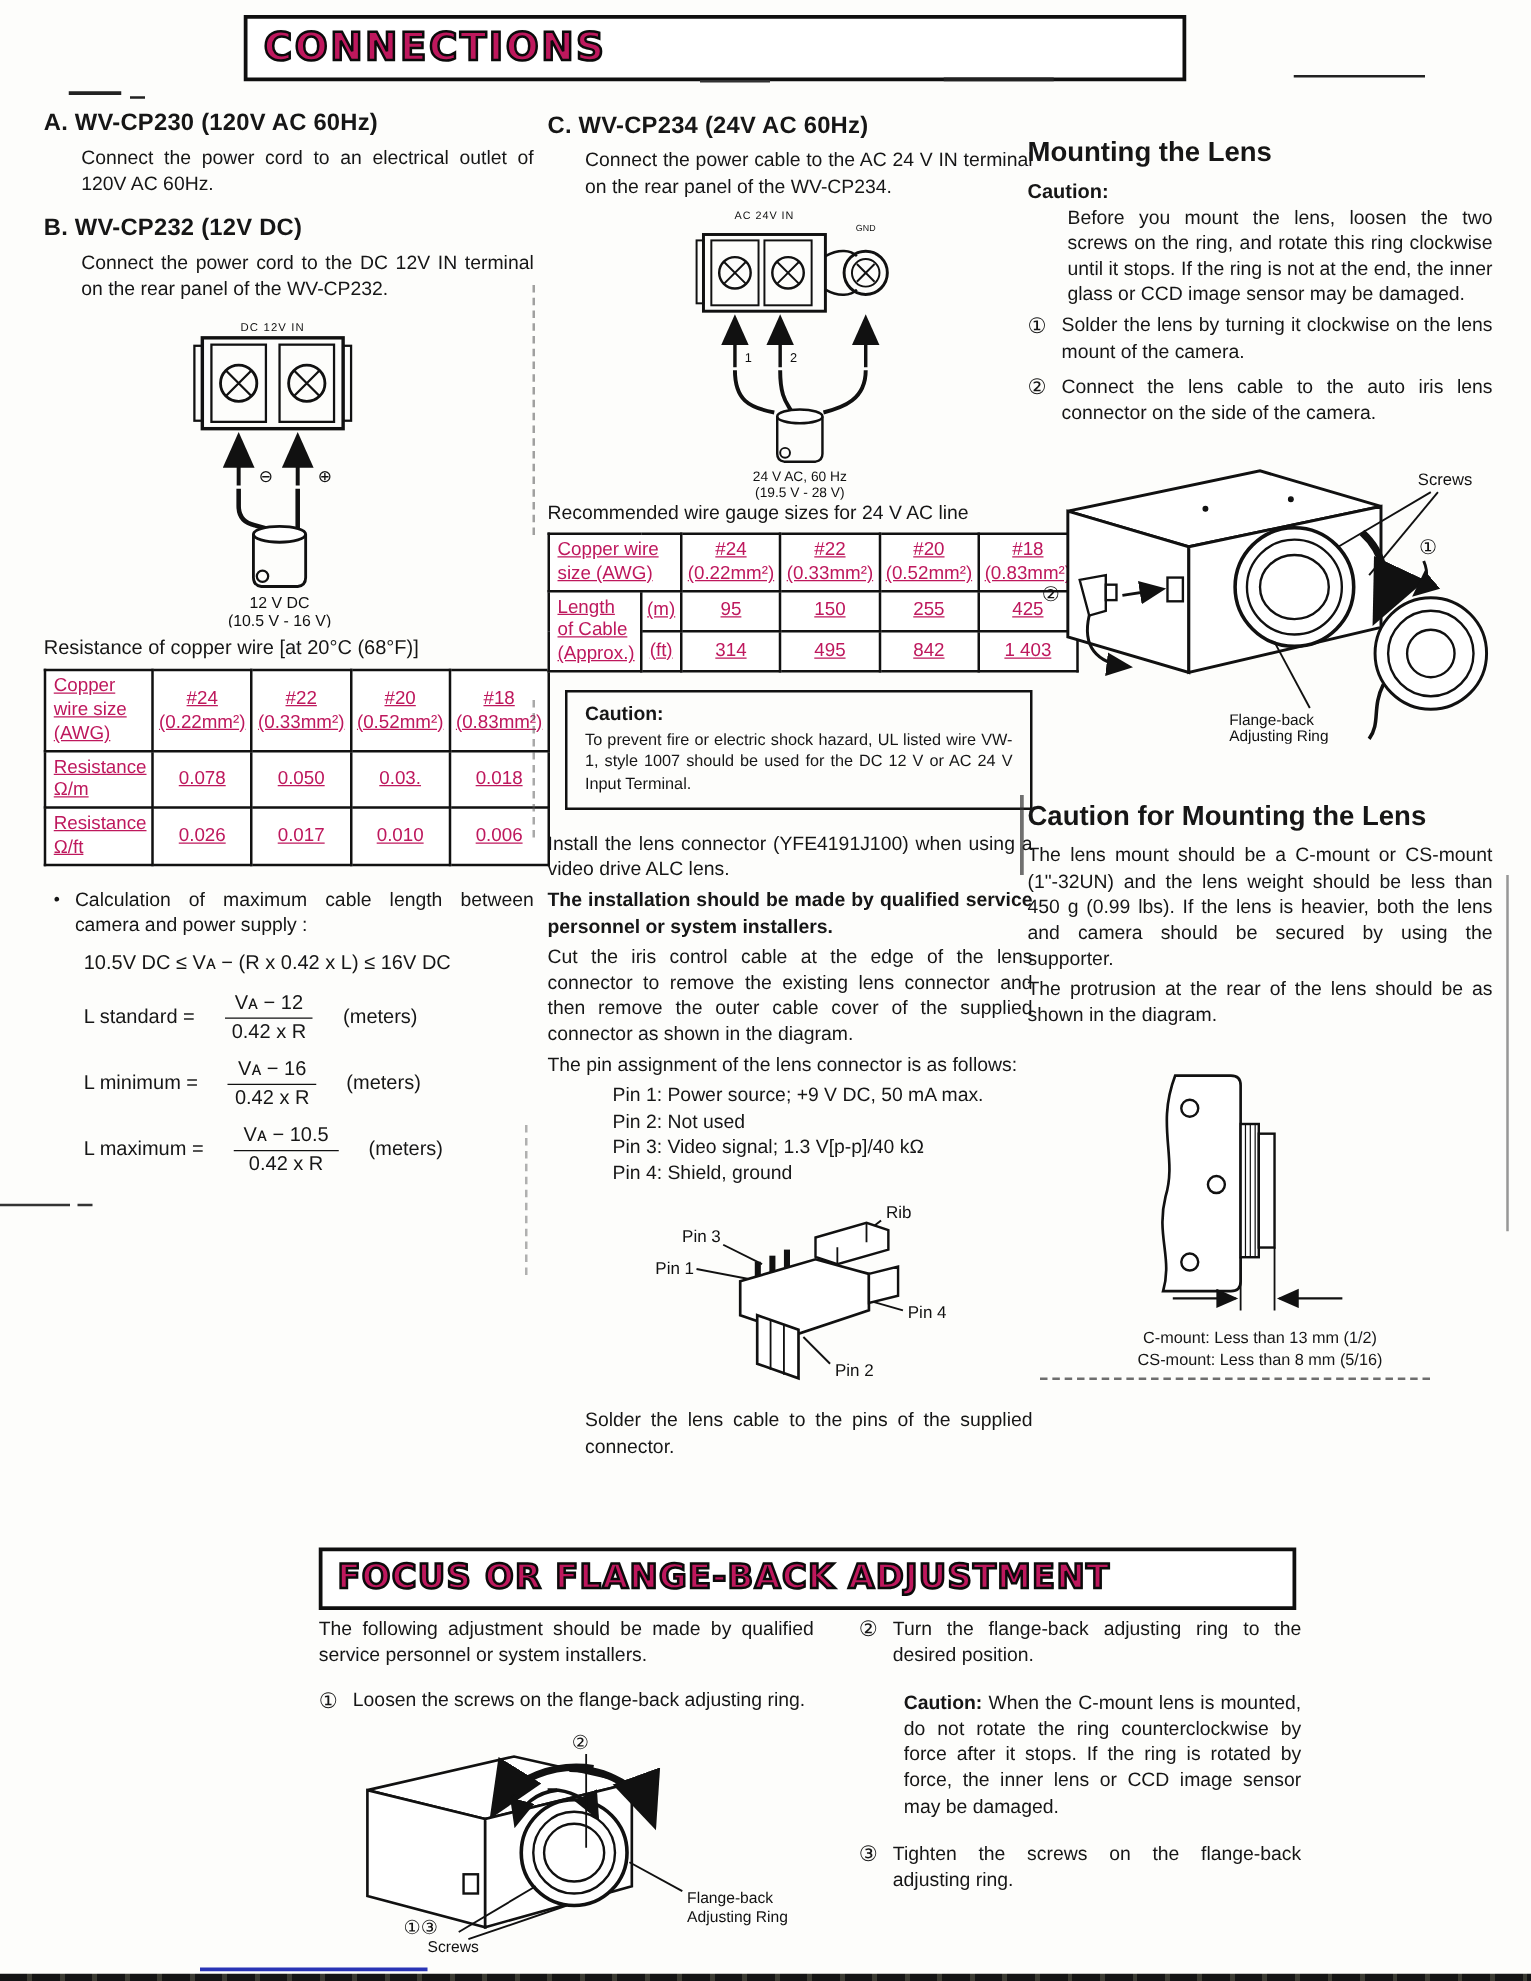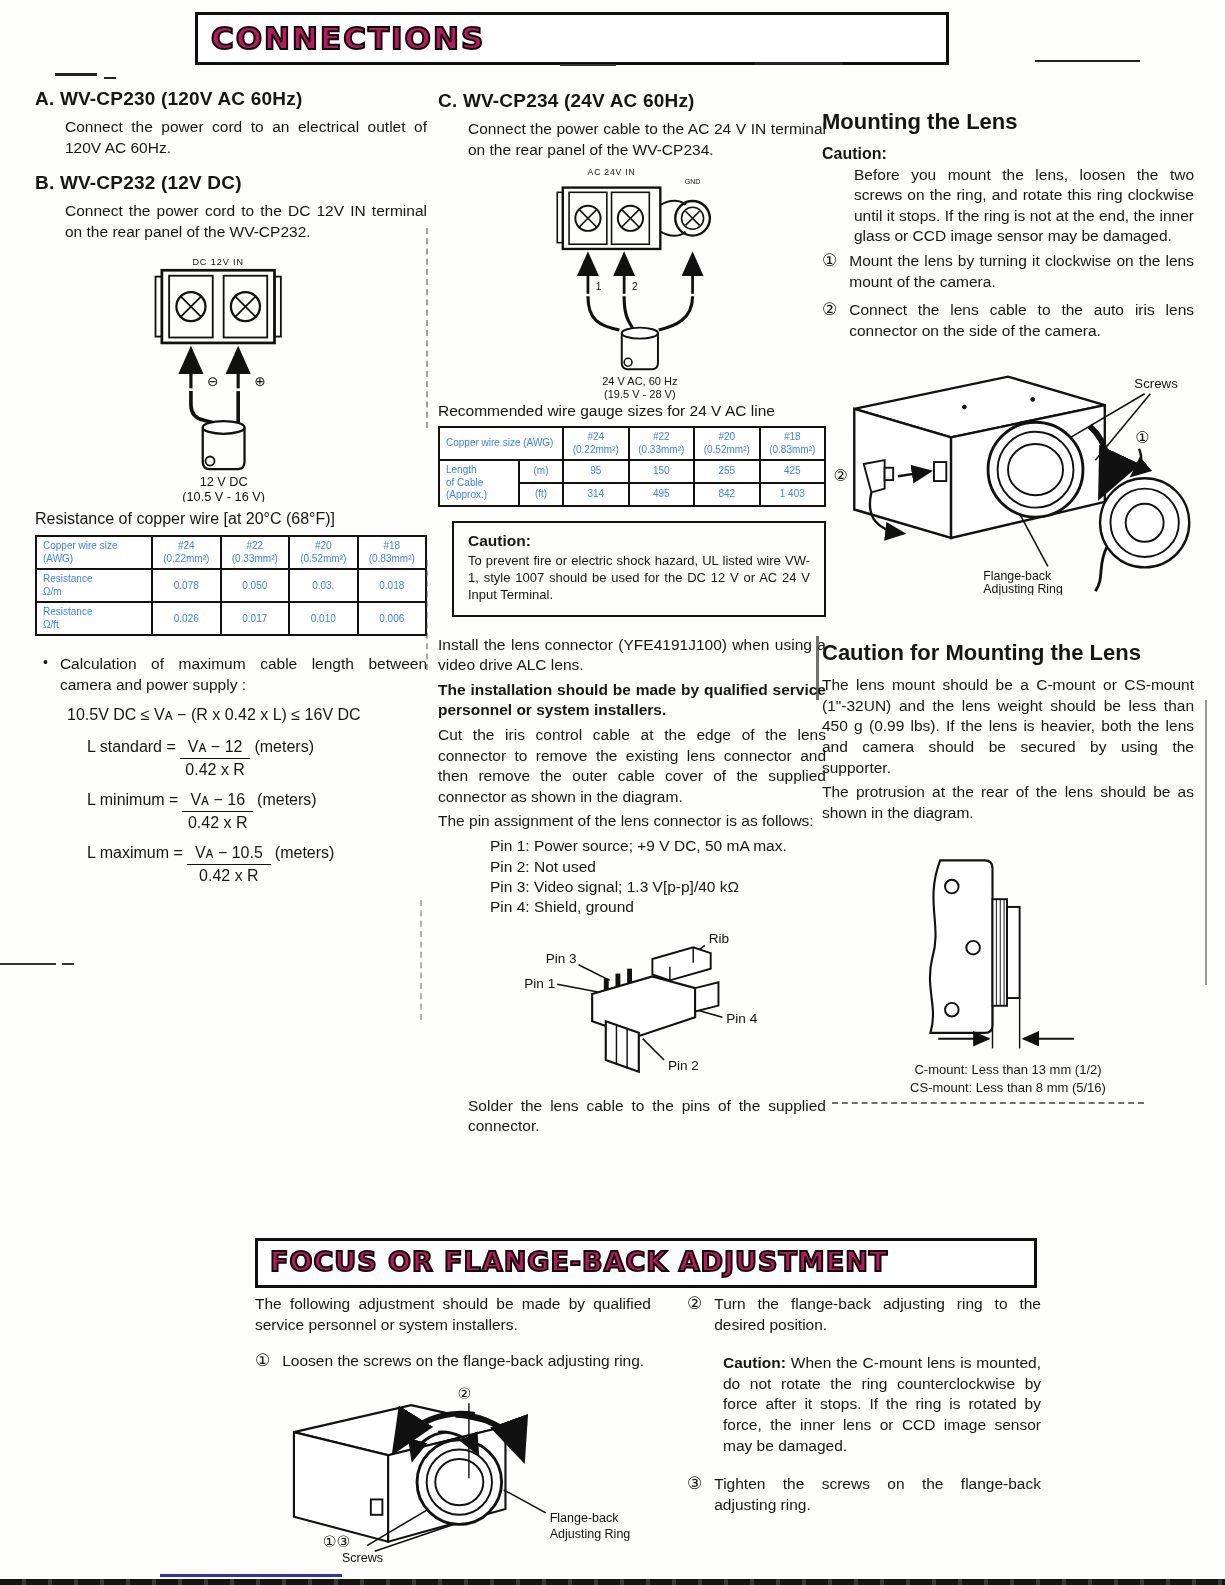--- a/index.html
+++ b/index.html
@@ -17,31 +17,31 @@
   .banner{position:absolute;border:3px solid #0f0f0f;background:#fff;}
   .hmodel{font-size:19px;font-weight:bold;margin:0 0 7px 0;letter-spacing:.2px;}
   .hsection{font-size:22px;font-weight:bold;margin:0 0 10px 0;line-height:1.12;}
   .p{font-size:15.5px;line-height:1.33;text-align:justify;margin:0 0 10px 0;}
   .indent{margin-left:30px;}
   .tight{margin-bottom:4px;}
   .bold{font-weight:bold;}
   .step{display:flex;gap:12px;margin:0 0 8px 0;}
   .step .num{font-size:17px;flex:0 0 auto;line-height:1.2;}
   .step .txt{font-size:15.5px;line-height:1.33;text-align:justify;}
-  table{border-collapse:collapse;font-size:10px;color:#3b82f6;background:#fff;}
+  table{border-collapse:collapse;font-size:15px;color:#be185d;background:#fff;text-decoration:underline;}
   .dtable{border:2.5px solid #111;}
   .dtable td,.dtable th{border:2px solid #111;text-align:center;padding:3px 4px;font-weight:normal;line-height:1.25;}
   .dtable .lab{text-align:left;padding-left:6px;}
   .cautionbox{border:2.5px solid #111;padding:9px 14px 11px 14px;margin:14px 0 18px 14px;}
   .cautionbox .cb-label{font-size:15.5px;font-weight:bold;margin:0 0 2px 0;}
   .cautionbox .cb-body{font-size:13px;line-height:1.33;margin:0 0 0 0;text-align:justify;}
   .frac{display:inline-block;text-align:center;vertical-align:middle;font-size:16px;}
   .frac .fnum{display:block;border-bottom:1.6px solid #111;padding:0 8px 2px 8px;}
   .frac .fden{display:block;padding-top:2px;}
-  .formula-row{display:flex;gap:4px;margin:0 0 12px 20px;font-size:16px;}
+  .formula-row{display:flex;align-items:center;gap:24px;margin:0 0 12px 0;font-size:16px;}
   .deflist div{font-size:15.5px;margin:0 0 7px 0;}
   .svgwrap{line-height:0;}
   svg text{font-family:"Liberation Sans","DejaVu Sans",sans-serif;fill:#111;}
   .caption13{font-size:13px;line-height:1.35;text-align:center;}
   
   .art{position:absolute;background:transparent;}
 </style>
 </head>
 <body>
 
@@ -307,21 +307,21 @@
   <p class="p indent">Solder the lens cable to the pins of the supplied connector.</p>
 </div>
 
 <div style="position:absolute;left:822px;top:80px;width:372px;margin-top:30px;">
   <div class="hsection">Mounting the Lens</div>
   <div class="bold" style="font-size:16px;margin:0 0 2px 0;">Caution:</div>
   <p class="p" style="margin-left:32px;margin-bottom:4px;">Before you mount the lens, loosen the two screws on the ring, and rotate this ring clockwise until it stops. If the ring is not at the end, the inner glass or CCD image sensor may be damaged.</p>
 
   <div class="step">
     <span class="num">①</span>
-    <span class="txt">Mount the lens by turning it clockwise on the lens mount of the camera.</span>
+    <span class="txt">Solder the lens by turning it clockwise on the lens mount of the camera.</span>
   </div>
   <div class="step">
     <span class="num">②</span>
     <span class="txt">Connect the lens cable to the auto iris lens connector on the side of the camera.</span>
   </div>
 
   <div class="svgwrap" style="margin:8px 0 0 0;">
     <svg width="372" height="245" viewBox="0 0 392 258">
       <defs>
         <marker id="mCR" markerWidth="10" markerHeight="9" refX="7" refY="4" orient="auto">

